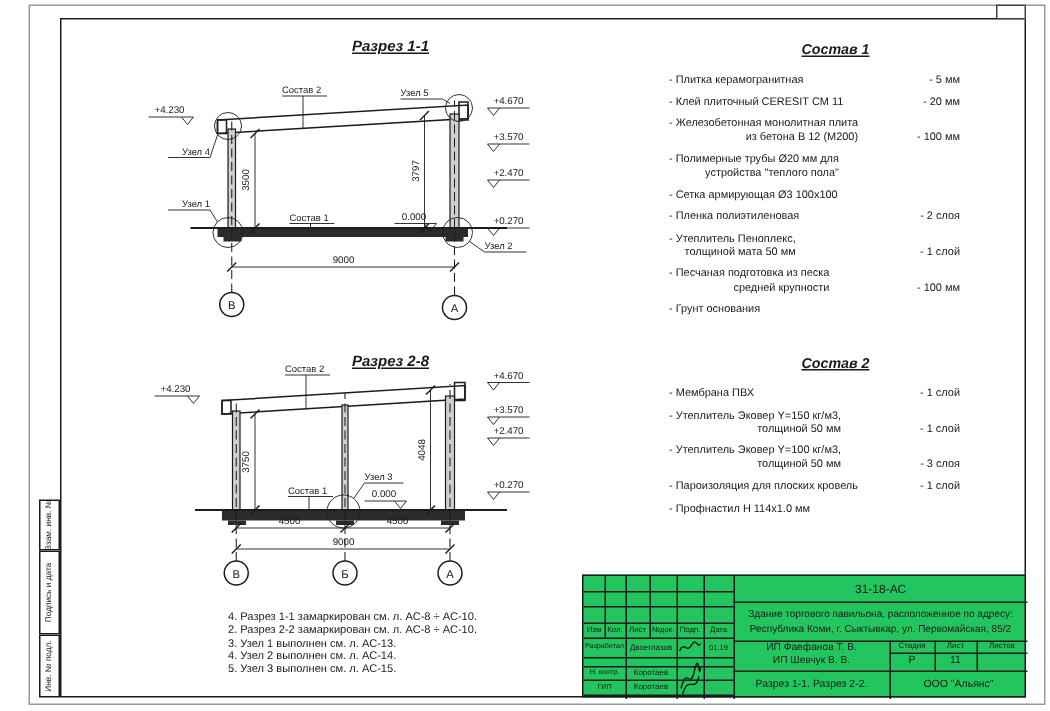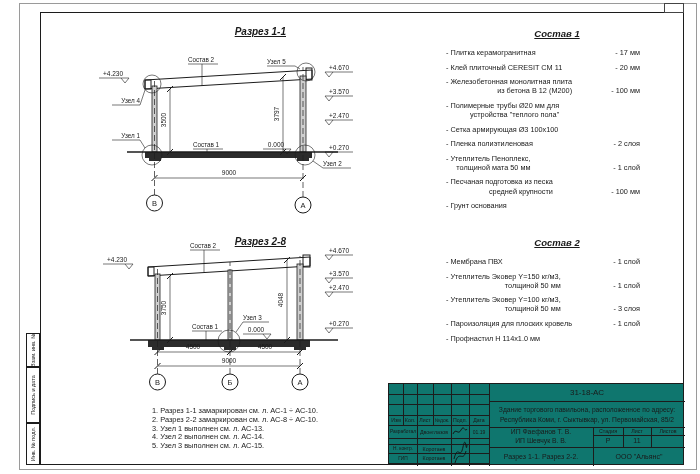--- a/index.html
+++ b/index.html
@@ -15,21 +15,21 @@
   svg .ln { stroke:#1c1c1c; stroke-width:1; fill:none; }
   svg .thin { stroke:#1c1c1c; stroke-width:0.6; fill:none; }
   svg .dash { stroke:#1c1c1c; stroke-width:0.7; stroke-dasharray:6 3; fill:none; }
   .comp { width:194px; }
   .comp-title { font-style:italic; font-weight:bold; font-size:9.5px; text-decoration:underline; text-align:center; position:relative; left:14px; margin-bottom:9px; }
   .ci { display:flex; justify-content:space-between; align-items:flex-end; margin-bottom:5.5px; font-size:7.3px; line-height:9.1px; }
   .cn { max-width:148px;text-align:right; }
   .cn.wide { max-width:190px; }
   .cv { white-space:nowrap; }
   .notes { font-size:7.4px; line-height:8.8px; width:245px; }
-  .tb { left:388px; top:383px; width:296px; height:82px; border:1.3px solid #1c1c1c; background:#0f766e; }
+  .tb { left:388px; top:383px; width:296px; height:82px; border:1.3px solid #1c1c1c; background:#22c55e; }
   .vl { position:absolute; width:1px; background:#1c1c1c; }
   .hl { position:absolute; height:1px; background:#1c1c1c; }
   .cell { position:absolute; display:flex; align-items:center; justify-content:center; text-align:center; overflow:hidden; }
   .stamp { position:absolute; left:26px; width:14px; border:1px solid #1c1c1c; display:flex; align-items:center; justify-content:center; background:#fff; }
   .stamp span { transform:rotate(-90deg); white-space:nowrap; font-size:5.5px; }
 </style>
 </head>
 <body>
 
 <div class="abs frame-outer"></div>
@@ -219,21 +219,21 @@
       <line x1="151" y1="101" x2="151" y2="110" class="thin"></line>
   </g>
 </svg>
 
 <div class="abs comp" style="left:446px;top:28px">
   <div class="comp-title">Состав 1</div>
   <div class="ci">
       <div class="cn">
         <div>- Плитка керамогранитная</div>
       </div>
-      <div class="cv">- 17 мм</div>
+      <div class="cv">- 5 мм</div>
     </div>
   <div class="ci">
       <div class="cn">
         <div>- Клей плиточный CERESIT CM 11</div>
       </div>
       <div class="cv">- 20 мм</div>
     </div>
   <div class="ci">
       <div class="cn">
         <div>- Железобетонная  монолитная плита</div>
@@ -312,21 +312,21 @@
     </div>
   <div class="ci">
       <div class="cn wide">
         <div>- Профнастил Н 114х1.0 мм</div>
       </div>
       <div class="cv"></div>
     </div>
 </div>
 
 <div class="abs notes" style="left:152px;top:407px">
-  <div>1. Разрез 1-1 замаркирован см. л. АС-1 ÷ АС-10.</div>
+  <div>4. Разрез 1-1 замаркирован см. л. АС-8 ÷ АС-10.</div>
   <div>2. Разрез 2-2 замаркирован см. л. АС-8 ÷ АС-10.</div>
   <div>3. Узел 1 выполнен см. л. АС-13.</div>
   <div>4. Узел 2 выполнен см. л. АС-14.</div>
   <div>5. Узел 3 выполнен см. л. АС-15.</div>
 </div>
 
 <div class="abs tb">
 
   <div class="vl" style="left:100px;top:0;height:82px"></div>
   <div class="vl" style="left:14px;top:0;height:41px"></div>

